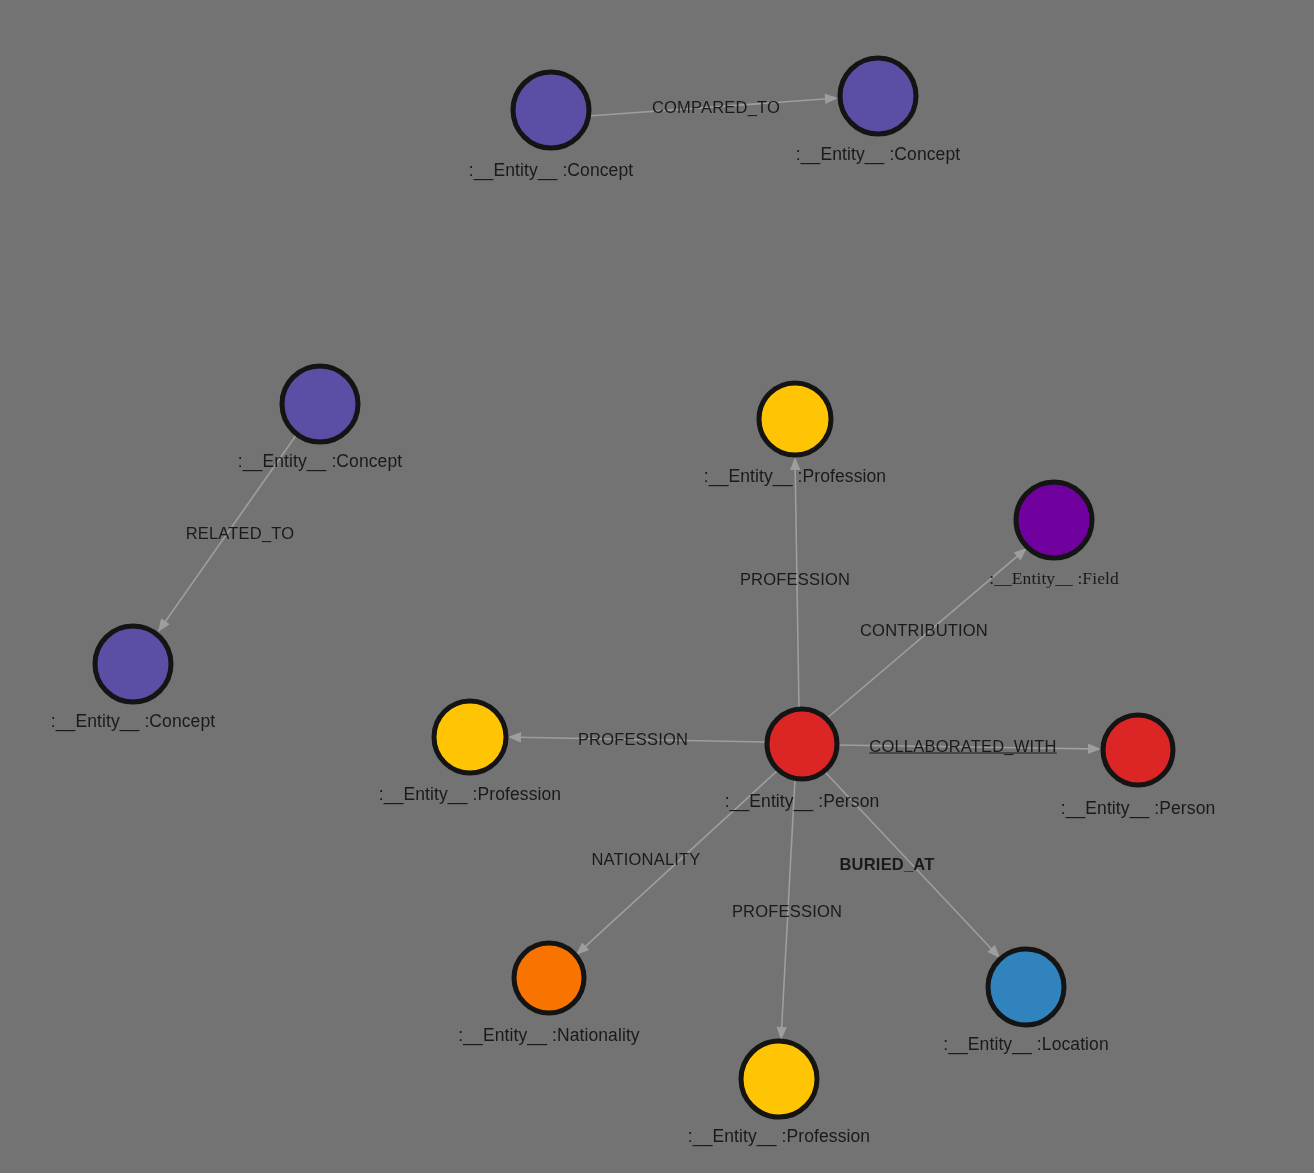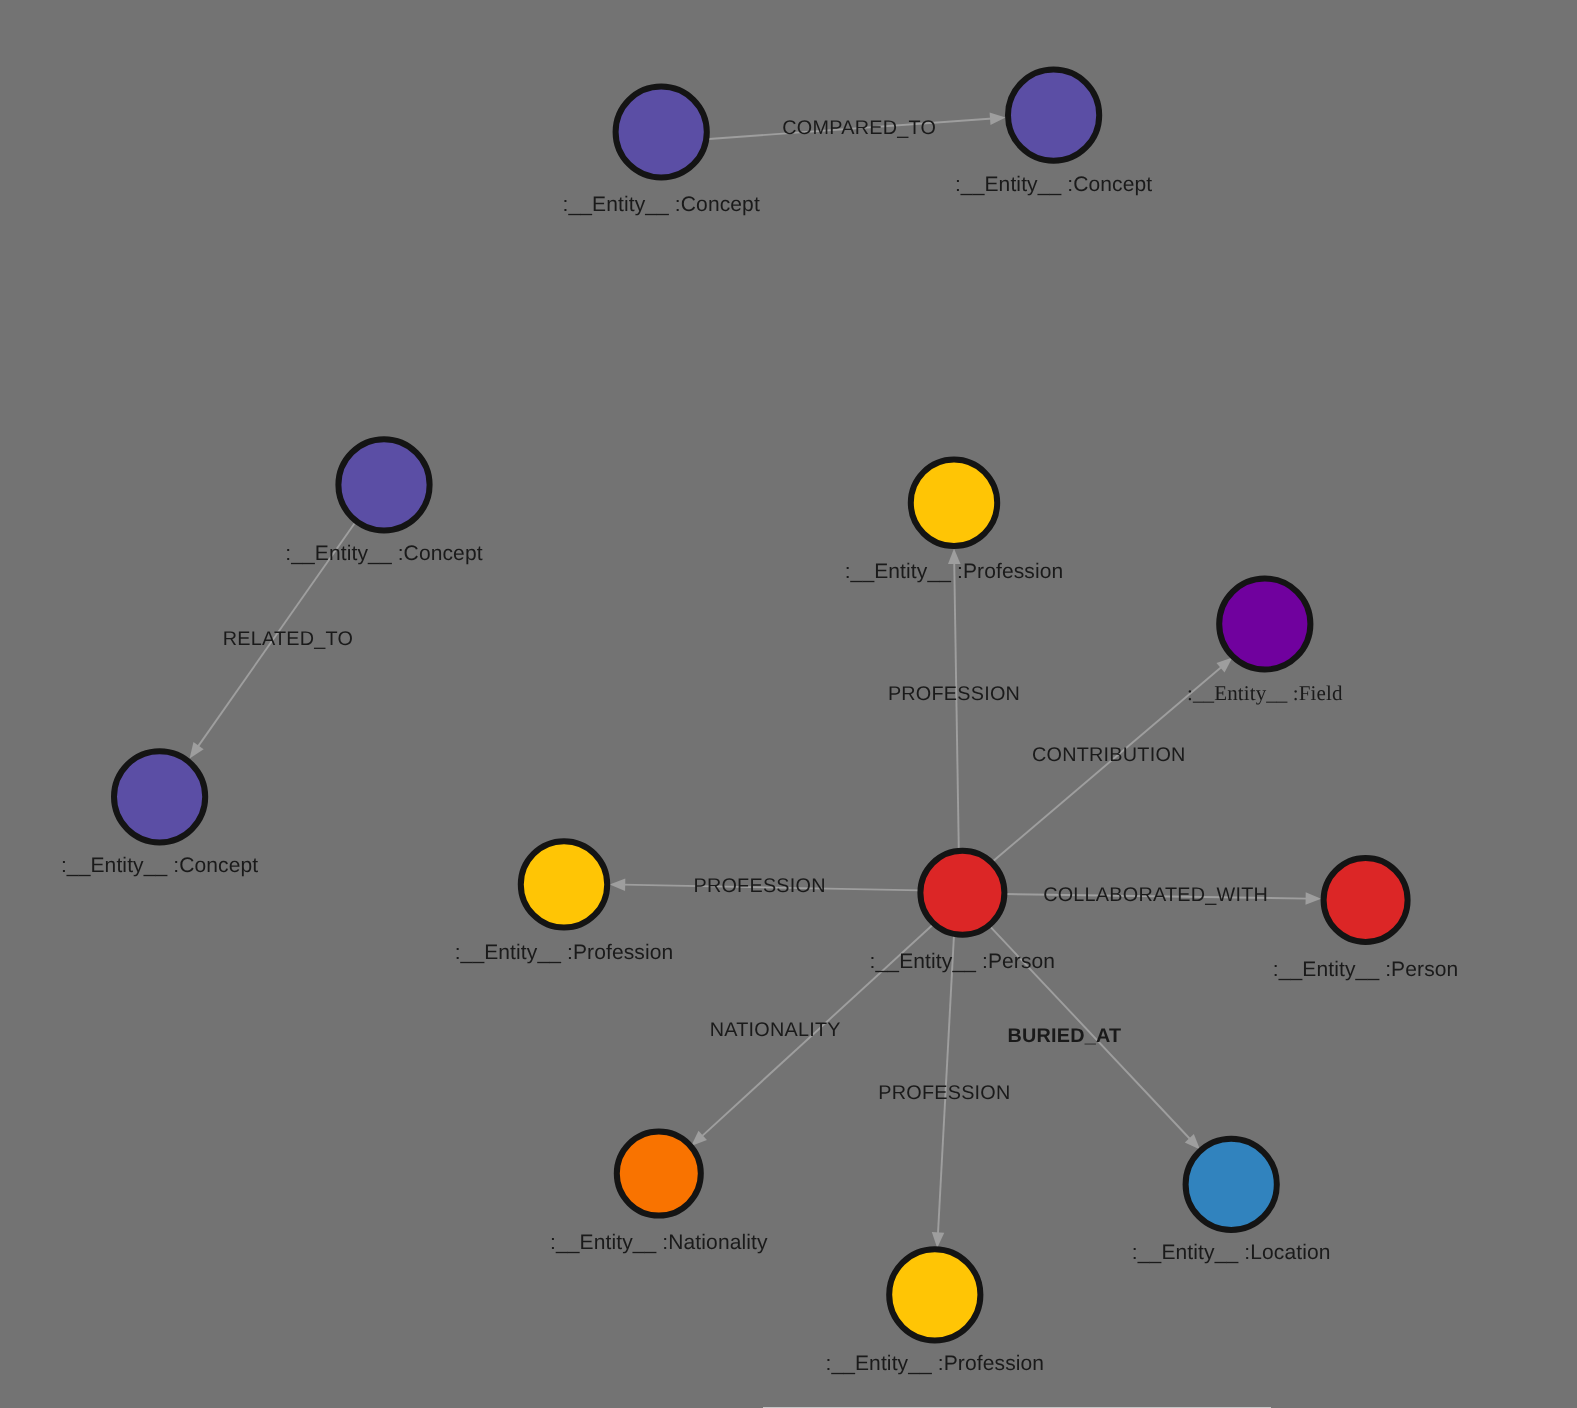--- a/index.html
+++ b/index.html
@@ -87,21 +87,21 @@
       <circle cx="1138" cy="750" r="35" fill="#dc2626" class="node-circle" stroke="#141414"></circle>
       <circle cx="549" cy="978" r="35" fill="#f97300" class="node-circle" stroke="#141414"></circle>
       <circle cx="1026" cy="987" r="38" fill="#3183be" class="node-circle" stroke="#141414"></circle>
       <circle cx="779" cy="1079" r="38" fill="#ffc505" class="node-circle" stroke="#141414"></circle>
     </svg>
 <div class="edge-label" style="left: 716px; top: 107px; color: rgb(26, 26, 26);">COMPARED_TO</div>
     <div class="edge-label" style="left: 226px; top: 533px; color: rgb(26, 26, 26); margin-left: 14px;">RELATED_TO</div>
     <div class="edge-label" style="left: 795px; top: 579px; color: rgb(26, 26, 26);">PROFESSION</div>
     <div class="edge-label" style="left: 924px; top: 630px; color: rgb(26, 26, 26);">CONTRIBUTION</div>
     <div class="edge-label" style="left: 633px; top: 739px; color: rgb(26, 26, 26);">PROFESSION</div>
-    <div class="edge-label" style="left: 963px; top: 746px; color: rgb(26, 26, 26);">COLLABORATED_WITH</div>
+    <div class="edge-label" style="left: 963px; top: 746px; color: rgb(26, 26, 26); text-decoration: underline;">COLLABORATED_WITH</div>
     <div class="edge-label" style="left: 646px; top: 859px; color: rgb(26, 26, 26);">NATIONALITY</div>
     <div class="edge-label" style="left: 787px; top: 911px; color: rgb(26, 26, 26);">PROFESSION</div>
     <div class="edge-label" style="left: 887px; top: 864px; color: rgb(26, 26, 26); font-weight: bold;">BURIED_AT</div>
     <div class="node-label" style="left: 551px; top: 170px; color: rgb(26, 26, 26);">:__Entity__ :Concept</div>
     <div class="node-label" style="left: 878px; top: 154px; color: rgb(26, 26, 26);">:__Entity__ :Concept</div>
     <div class="node-label" style="left: 320px; top: 461px; color: rgb(26, 26, 26);">:__Entity__ :Concept</div>
     <div class="node-label" style="left: 133px; top: 721px; color: rgb(26, 26, 26);">:__Entity__ :Concept</div>
     <div class="node-label" style="left: 795px; top: 476px; color: rgb(26, 26, 26);">:__Entity__ :Profession</div>
     <div class="node-label" style="left: 1054px; top: 578px; color: rgb(26, 26, 26); font-family: Liberation Serif, serif;">:__Entity__ :Field</div>
     <div class="node-label" style="left: 470px; top: 794px; color: rgb(26, 26, 26);">:__Entity__ :Profession</div>

